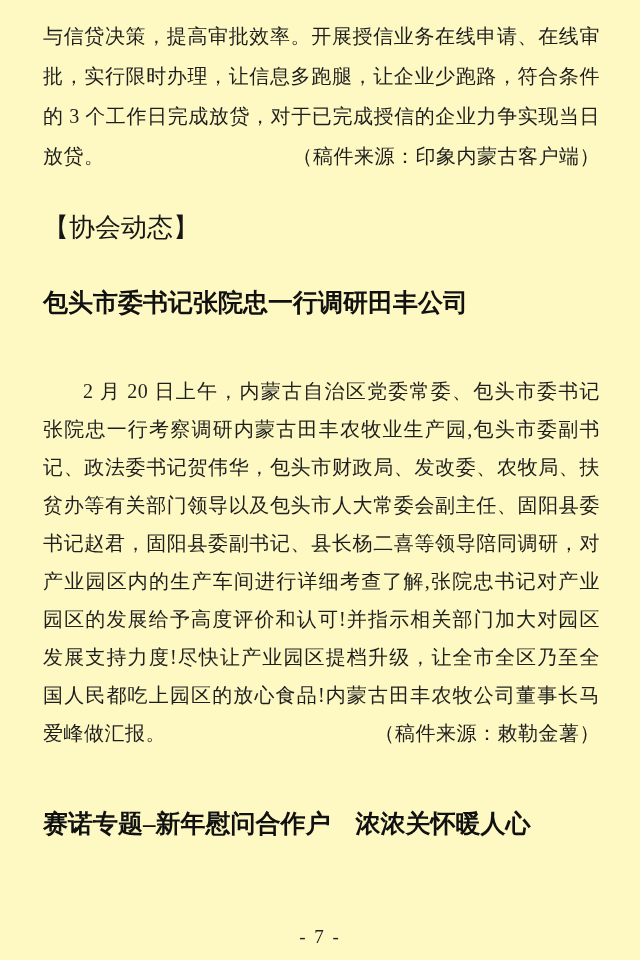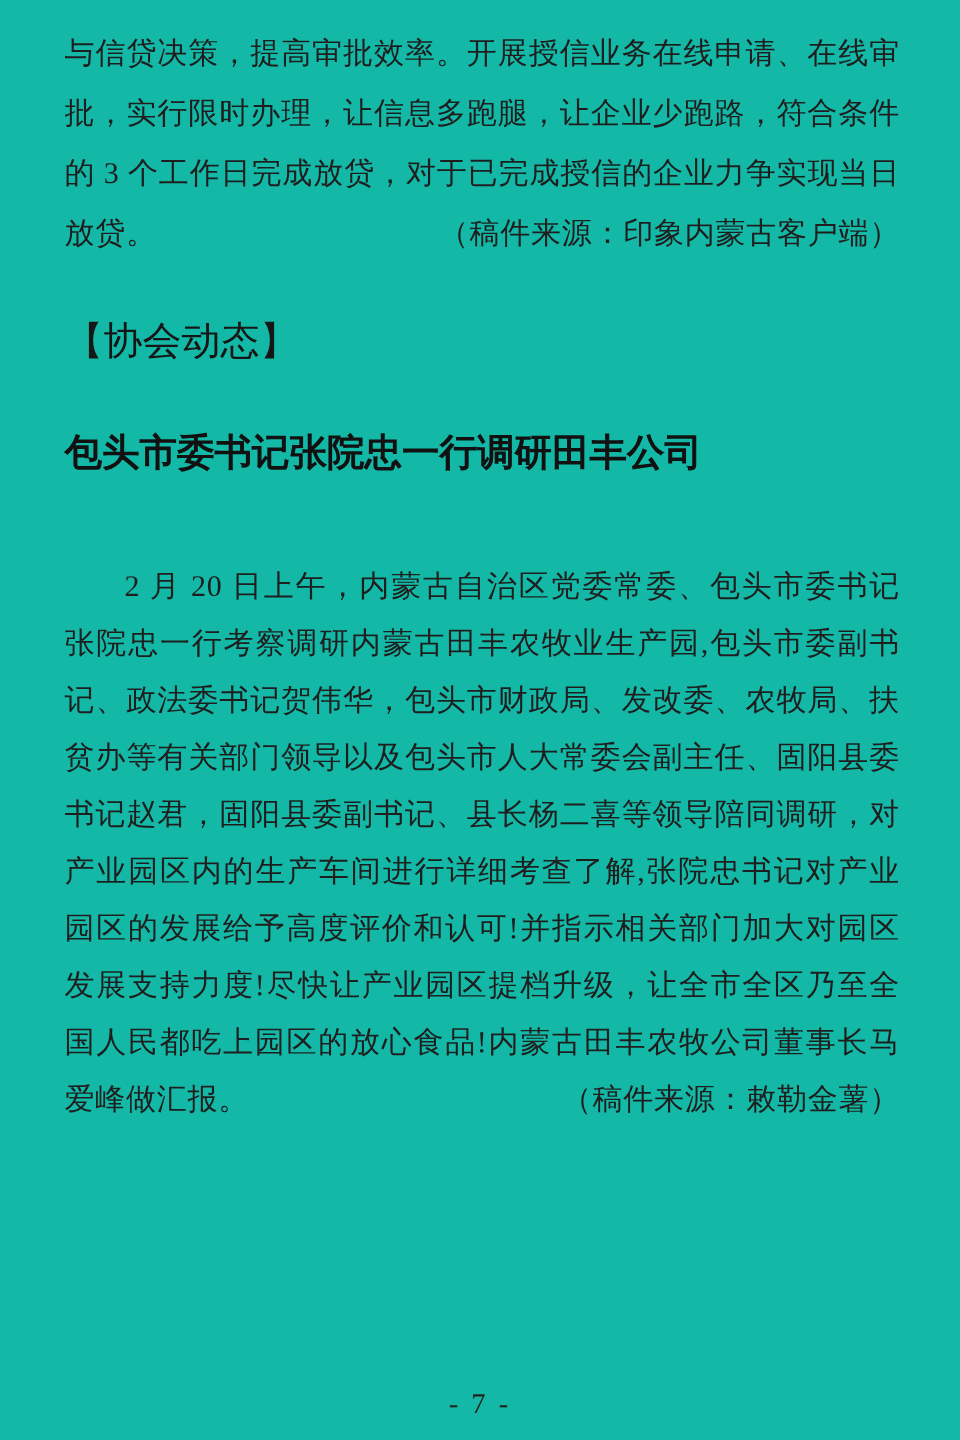--- a/index.html
+++ b/index.html
@@ -2,21 +2,21 @@
 <html><head>
 <meta charset="utf-8">
 <style>
   * { margin: 0; padding: 0; box-sizing: border-box; }
   html, body { background: #f4f4f4; }
   .page {
     position: relative;
     width: 640px;
     height: 960px;
     margin: 0 auto;
-    background: #14b8a6;
+    background: #fef9c3;
     color: #1e1e1e;
     font-family: "Liberation Serif", "DejaVu Serif", serif;
     overflow: hidden;
   }
   .content {
     padding: 0 40px 0 43px;
   }
   
   .para { width: 100%; }
   .jline {
@@ -102,18 +102,19 @@
       <div class="jline">产业园区内的生产车间进行详细考查了解,张院忠书记对产业</div>
       <div class="jline">园区的发展给予高度评价和认可!并指示相关部门加大对园区</div>
       <div class="jline">发展支持力度!尽快让产业园区提档升级，让全市全区乃至全</div>
       <div class="jline">国人民都吃上园区的放心食品!内蒙古田丰农牧公司董事长马</div>
       <div class="line-split">
         <span>爱峰做汇报。</span>
         <span>（稿件来源：敕勒金薯）</span>
       </div>
     </div>
 
+    <div class="article-title title-2">赛诺专题–新年慰问合作户　浓浓关怀暖人心</div>
 
 
   </div>
 
   <div class="footer">- 7 -</div>
 </div>
 
 </body></html>

